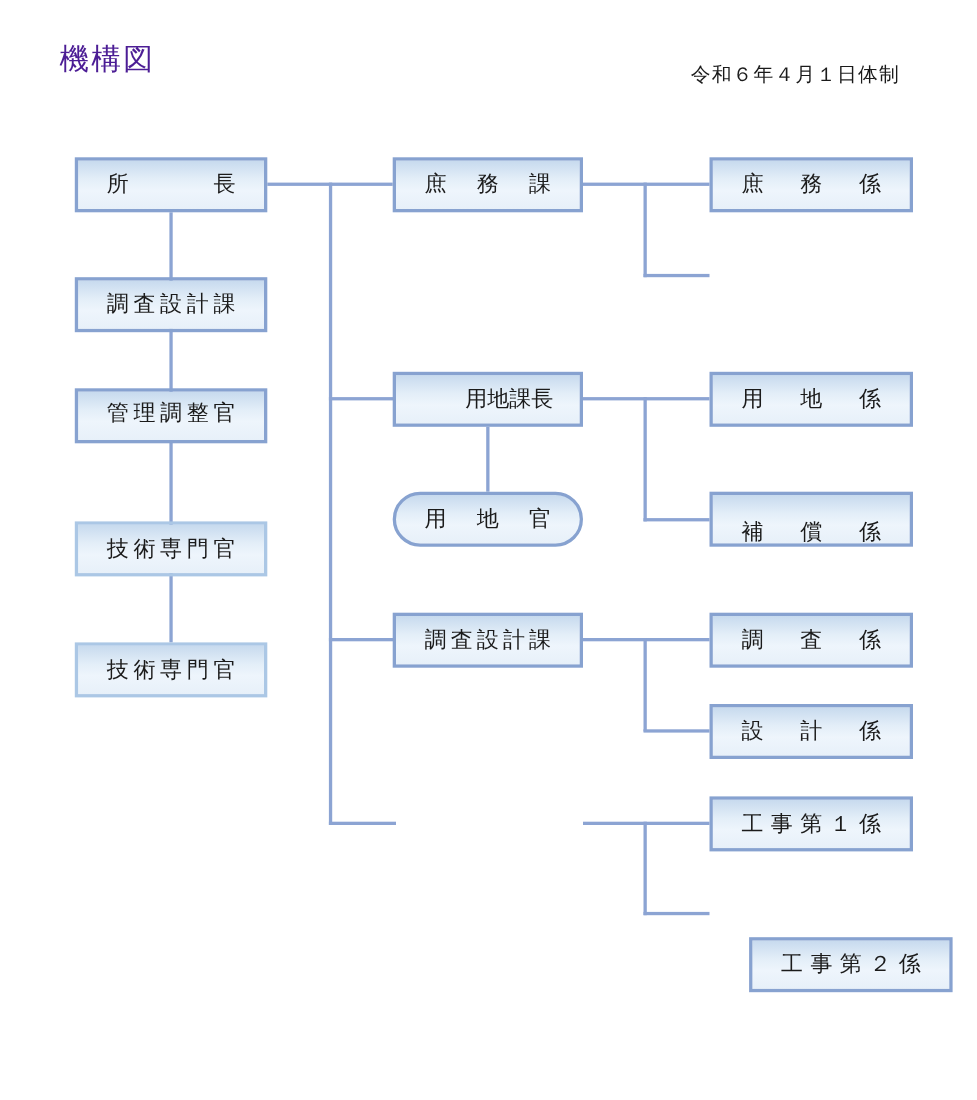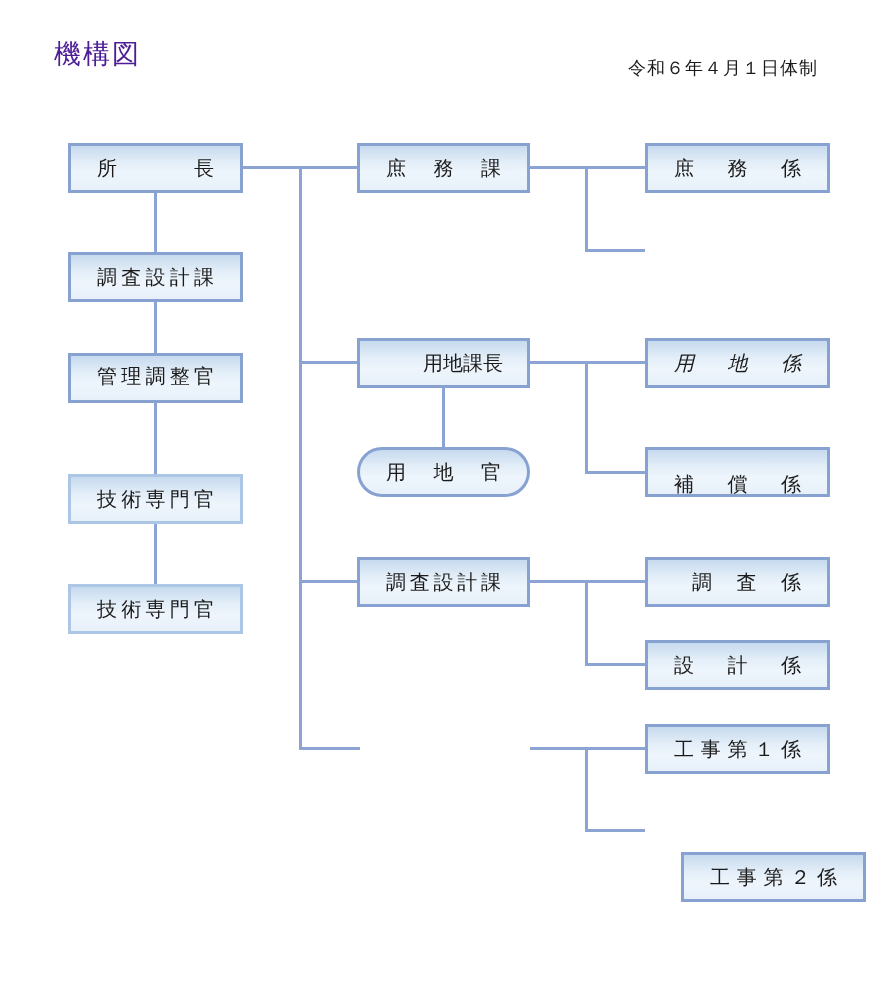--- a/index.html
+++ b/index.html
@@ -38,22 +38,22 @@
     text-align:justify;text-align-last:justify;
     white-space:nowrap;line-height:1;
   }
   .col-l{left:68px;width:175px;}
   .col-m{left:357px;width:173px;}
   .col-r{left:645px;width:185px;}
 
   
   .b0{top:143px;} .b1{top:252px;} .b2{top:353px;font-family:Liberation Mono, monospace;} .b3{top:474px;} .b4{top:584px;}
   .b5{top:143px;} .b6{top:338px;padding-left:37px;} .b7{top:447px;border-radius:25px;} .b8{top:557px;} .b9{top:724px;}
-  .b10{top:143px;} .b11{top:226px;} .b12{top:338px;font-style:italic;} .b13{top:447px;align-items:flex-end;}
-  .b14{top:557px;padding-left:18px;} .b15{top:640px;} .b16{top:724px;} .b17{top:852px;margin-left:36px;}
+  .b10{top:143px;} .b11{top:226px;} .b12{top:338px;} .b13{top:447px;align-items:flex-end;}
+  .b14{top:557px;} .b15{top:640px;} .b16{top:724px;} .b17{top:852px;margin-left:36px;}
 </style>
 </head>
 <body>
 
 <div class="canvas">
 
   <div class="page-title">機構図</div>
   <div class="date-label">令和６年４月１日体制</div>
 
   <div class="line v" style="left:154px;top:193px;height:391px;"></div>

